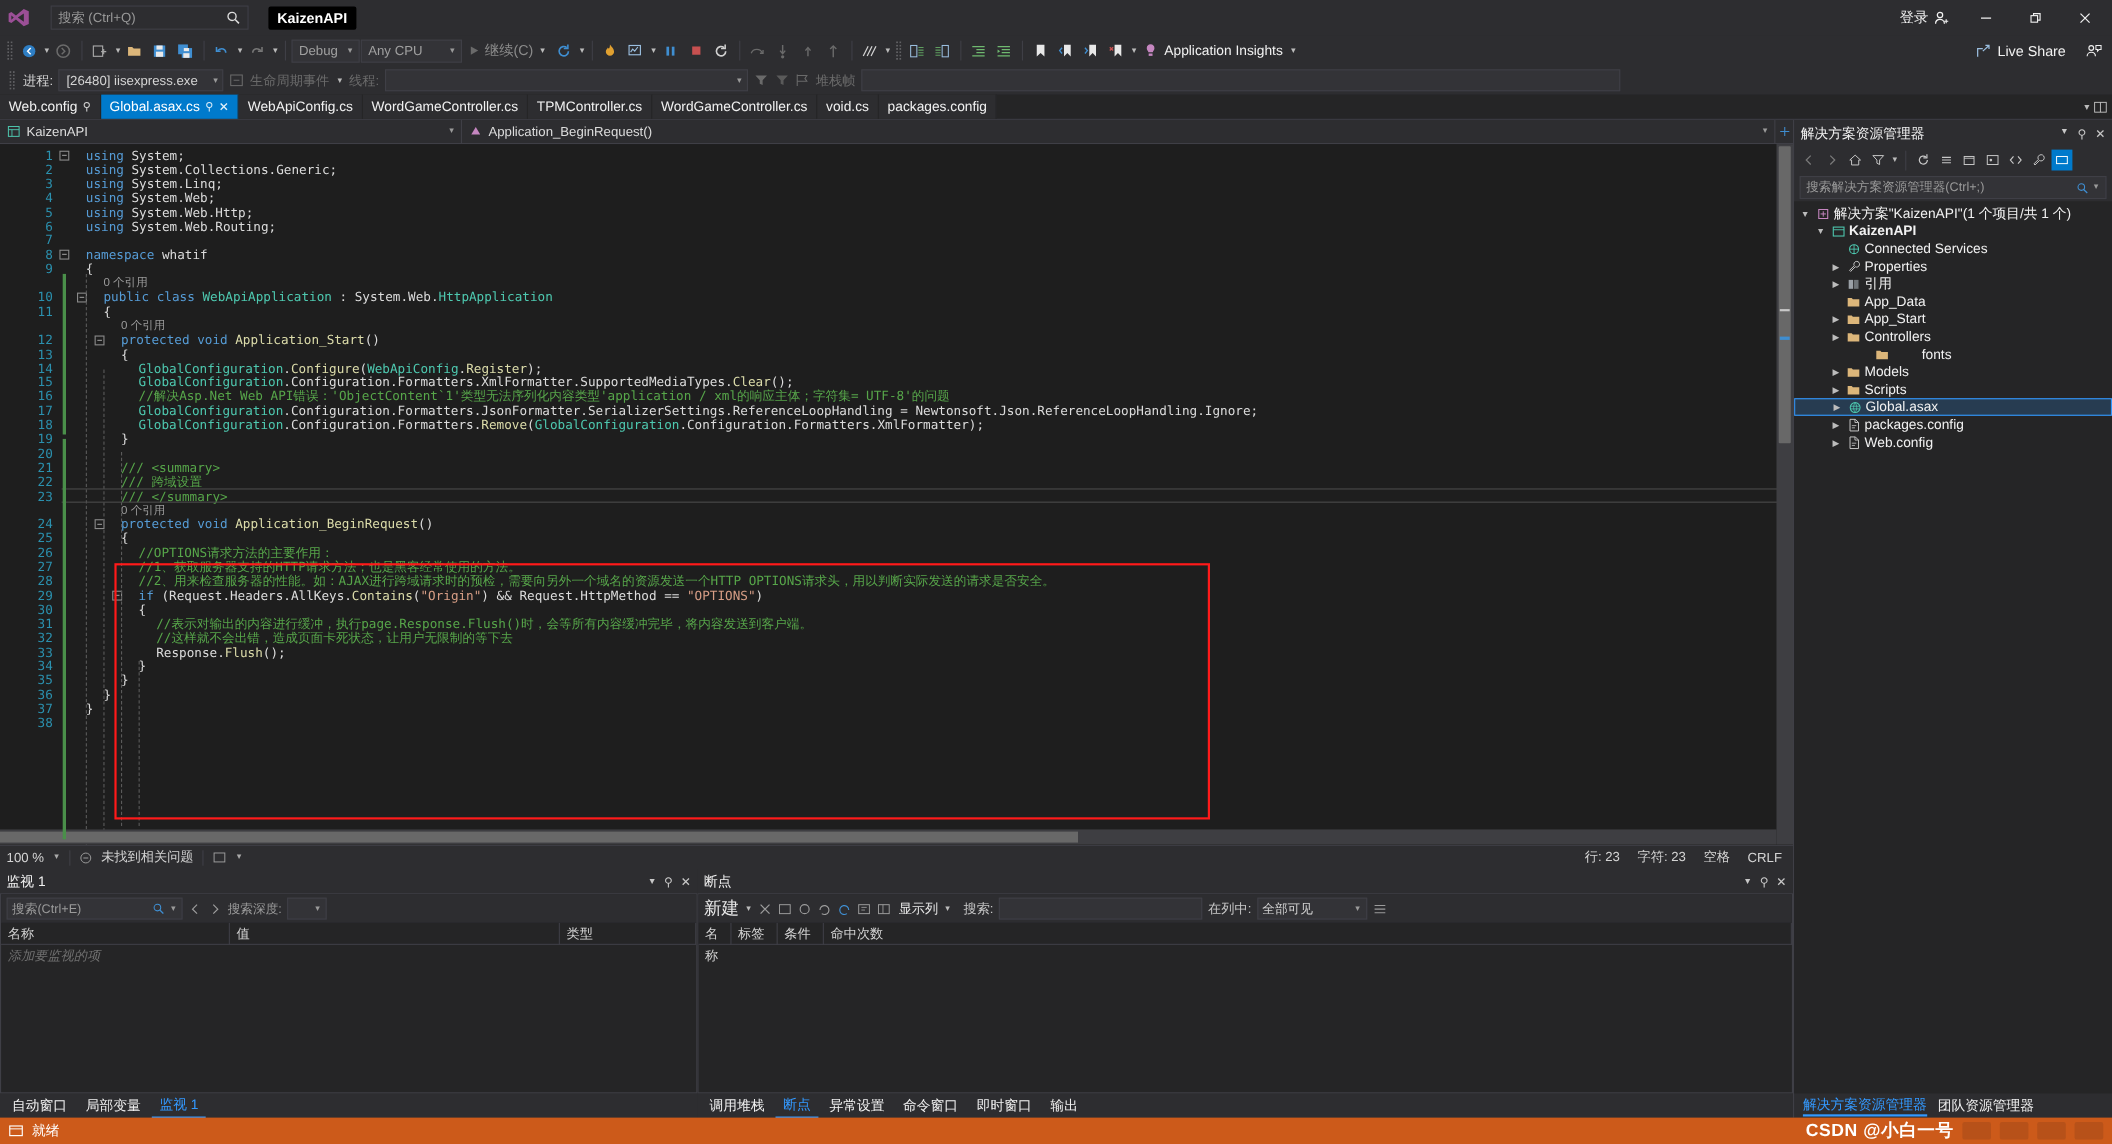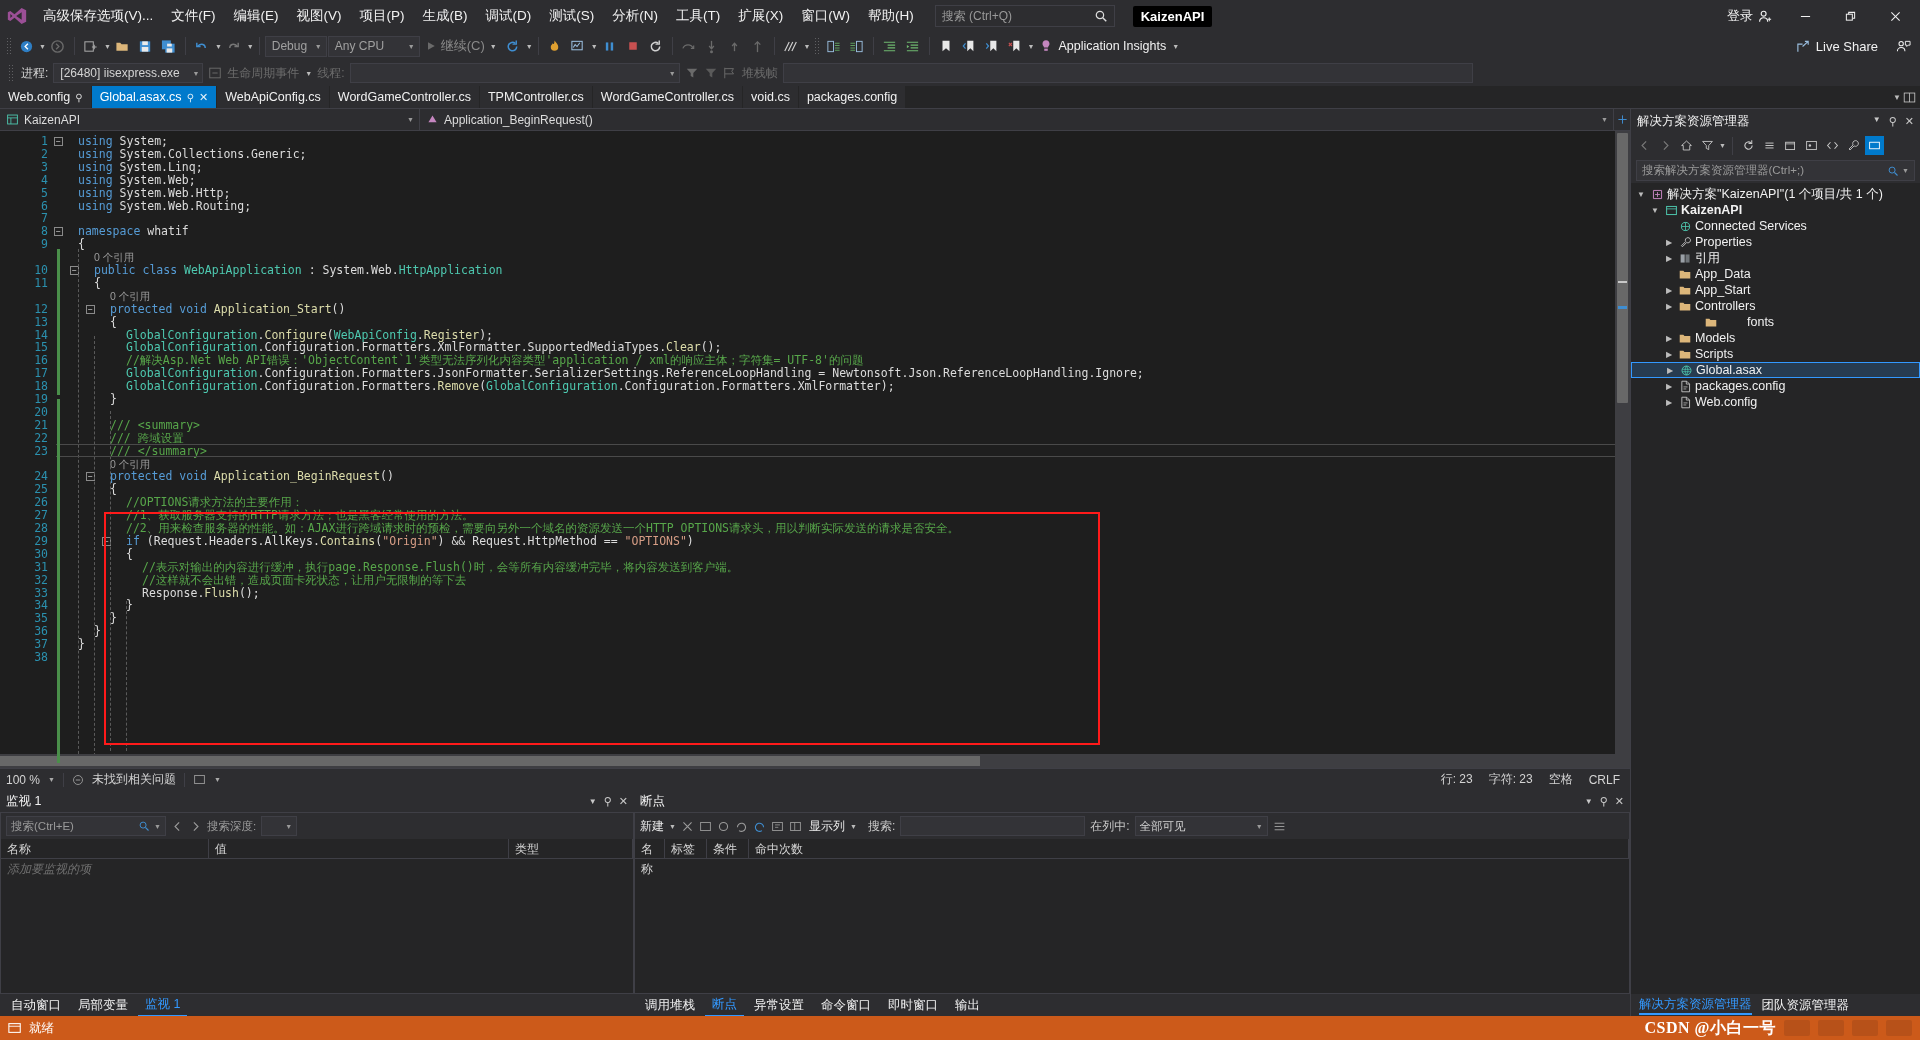--- a/index.html
+++ b/index.html
@@ -172,49 +172,34 @@
   .tico { width:14px; height:14px; display:inline-flex; align-items:center; justify-content:center; }
   .se-bottomtabs { height:22px; display:flex; align-items:center; gap:10px; padding:0 8px; font-size:12.5px; flex:0 0 22px; }
   .se-bottomtabs .t1 { color:#3399ff; border-bottom:2px solid #3399ff; }
   .se-bottomtabs .t2 { color:#f1f1f1; }
 
   
   .statusbar {
     height:24px; background:#cc5a1a; display:flex; align-items:center;
     flex:0 0 24px; font-size:12.5px; color:#fff; padding-left:8px; gap:7px;
   }
-  .sb-right { margin-left:auto; display:flex; align-items:center; gap:8px; padding-right:8px;font-family:Liberation Serif, serif; }
+  .sb-right { margin-left:auto; display:flex; align-items:center; gap:8px; padding-right:8px; }
   .csdn { font-size:16px; color:#fff; font-weight:bold; letter-spacing:.5px; }
   .blur-chip { width:26px; height:16px; background:#b3501a; border-radius:2px; opacity:.85; }
 </style>
 </head>
 <body>
 
 <div class="app">
 
   <div class="titlebar">
     <div class="vs-logo">
       <svg viewBox="0 0 24 24">
           <path d="M17.5 2.5 23 5v14l-5.5 2.5L9 14.2l-5 3.8-3-1.5V7.5l3-1.5 5 3.8 8.5-7.3zM4 9.6v4.8l2.6-2.4L4 9.6zm13.6-2.2L11 12l6.6 4.6V7.4z" fill="#9b4f96"></path>
         </svg>
-    </div>
-    <div class="menu">
-      <div class="menu-item">高级保存选项(V)...</div>
-      <div class="menu-item">文件(F)</div>
-      <div class="menu-item">编辑(E)</div>
-      <div class="menu-item">视图(V)</div>
-      <div class="menu-item">项目(P)</div>
-      <div class="menu-item">生成(B)</div>
-      <div class="menu-item">调试(D)</div>
-      <div class="menu-item">测试(S)</div>
-      <div class="menu-item">分析(N)</div>
-      <div class="menu-item">工具(T)</div>
-      <div class="menu-item">扩展(X)</div>
-      <div class="menu-item">窗口(W)</div>
-      <div class="menu-item">帮助(H)</div>
     </div>
     <div class="qsearch">
       <span class="ph">搜索 (Ctrl+Q)</span>
       <svg class="mag" viewBox="0 0 16 16">
           <circle cx="6.8" cy="6.8" r="4.2" fill="none" stroke="#ddd" stroke-width="1.4"></circle>
           <line x1="10" y1="10" x2="14" y2="14" stroke="#ddd" stroke-width="1.6"></line>
         </svg>
     </div>
     <div class="proj-chip">KaizenAPI</div>
 
@@ -657,21 +642,21 @@
           <div class="panel-title">
             <span>断点</span>
             <span class="acts">
               <span style="font-size:8px">▼</span>
               <span>⚲</span>
               <span>✕</span>
             </span>
           </div>
           <div class="panel-body">
             <div class="panel-toolbar">
-              <span style="font-size:12px;color:#e8e8e8">新建</span>
+              <span style="font-size:16px;color:#e8e8e8">新建</span>
               <span style="font-size:7px;color:#bbb">▼</span>
               <svg width="13" height="13" viewBox="0 0 16 16">
                   <path d="M3 3l10 10M13 3 3 13" stroke="#9b9b9b" stroke-width="1.4"></path>
                 </svg>
               <svg width="13" height="13" viewBox="0 0 16 16">
                   <rect x="2" y="3" width="12" height="10" fill="none" stroke="#9b9b9b" stroke-width="1.1"></rect>
                 </svg>
               <svg width="13" height="13" viewBox="0 0 16 16">
                   <circle cx="8" cy="8" r="5" fill="none" stroke="#9b9b9b" stroke-width="1.3"></circle>
                 </svg>
@@ -689,21 +674,21 @@
                   <rect x="2" y="3" width="12" height="10" fill="none" stroke="#9b9b9b" stroke-width="1.1"></rect>
                   <line x1="7" y1="3" x2="7" y2="13" stroke="#9b9b9b" stroke-width="1"></line>
                 </svg>
               <span style="font-size:12px;color:#e8e8e8;margin-left:2px">显示列</span>
               <span style="font-size:7px;color:#bbb">▼</span>
               <span style="font-size:12px;color:#c8c8c8;margin-left:6px">搜索:</span>
               <div class="psearch" style="width:185px">
                 <span style="flex:1"></span>
               </div>
               <span style="font-size:12px;color:#c8c8c8">在列中:</span>
-              <div class="psearch" style="width:133px">
+              <div class="psearch" style="width:100px">
                 <span style="flex:1;color:#d4d4d4">全部可见</span>
                 <span style="font-size:7px">▼</span>
               </div>
               <svg width="13" height="13" viewBox="0 0 16 16">
                   <path d="M2 4h12M2 8h12M2 12h12" stroke="#9b9b9b" stroke-width="1.2"></path>
                 </svg>
             </div>
             <div class="grid-head">
               <div class="gh" style="width:30px">名称</div>
               <div class="gh" style="width:42px">标签</div>

